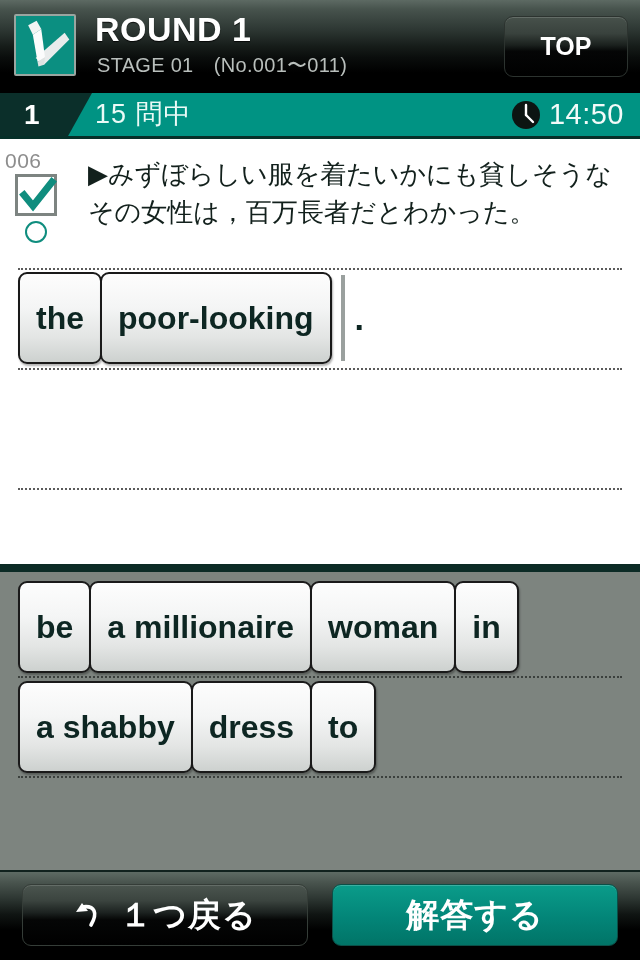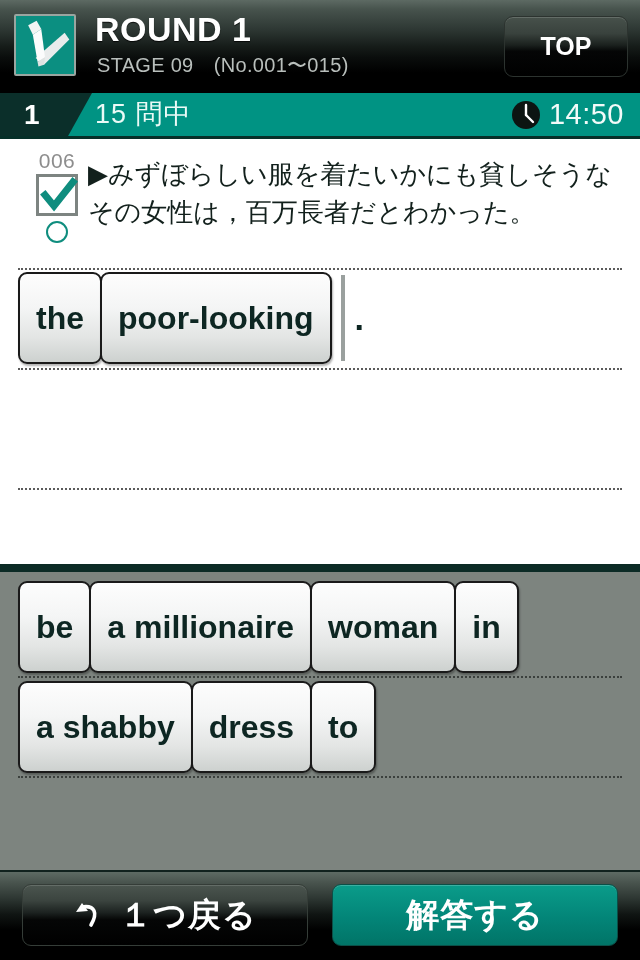--- a/index.html
+++ b/index.html
@@ -135,24 +135,24 @@
   .timer-text {
     color: #f2fbf9;
     font-size: 29px;
     line-height: 43px;
     letter-spacing: 0.5px;
   }
 
   
   .qmarks {
     position: absolute;
-    left: 26px;
+    left: 5px;
     top: 150px;
     width: 62px;
-    text-align: center;
+    text-align: left;
   }
   .qnum {
     color: #8d8d8d;
     font-size: 21px;
     line-height: 22px;
     letter-spacing: 0.5px;
   }
   .qcheck-box {
     margin: 2px auto 0;
     width: 42px; height: 42px;
@@ -324,21 +324,21 @@
     <div class="app-icon">
       <svg viewBox="0 0 62 62" xmlns="http://www.w3.org/2000/svg">
         <rect width="62" height="62" fill="#0b8f81"></rect>
         <polygon points="13,10 22,5 27,14 18,20" fill="#f2f4f3"></polygon>
         <polygon points="52,18 57,25 30,52 21,45" fill="#e9ecec"></polygon>
         <polygon points="18,20 27,14 31,44 23,49" fill="#fbfcfc"></polygon>
         <polygon points="23,49 31,44 30,52 24,54" fill="#dfe3e2"></polygon>
       </svg>
     </div>
     <div class="hdr-title">ROUND 1</div>
-    <div class="hdr-sub">STAGE 09　(No.001〜015)</div>
+    <div class="hdr-sub">STAGE 01　(No.001〜011)</div>
     <div class="top-button">TOP</div>
   </div>
 
   <div class="progbar">
     <div class="prog-badge"></div>
     <div class="prog-num">1</div>
     <div class="prog-label">15 問中</div>
     <div class="timer-wrap">
       <svg class="clock-icon" viewBox="0 0 30 30" xmlns="http://www.w3.org/2000/svg">
         <circle cx="15" cy="15" r="14" fill="#0c1512"></circle>

